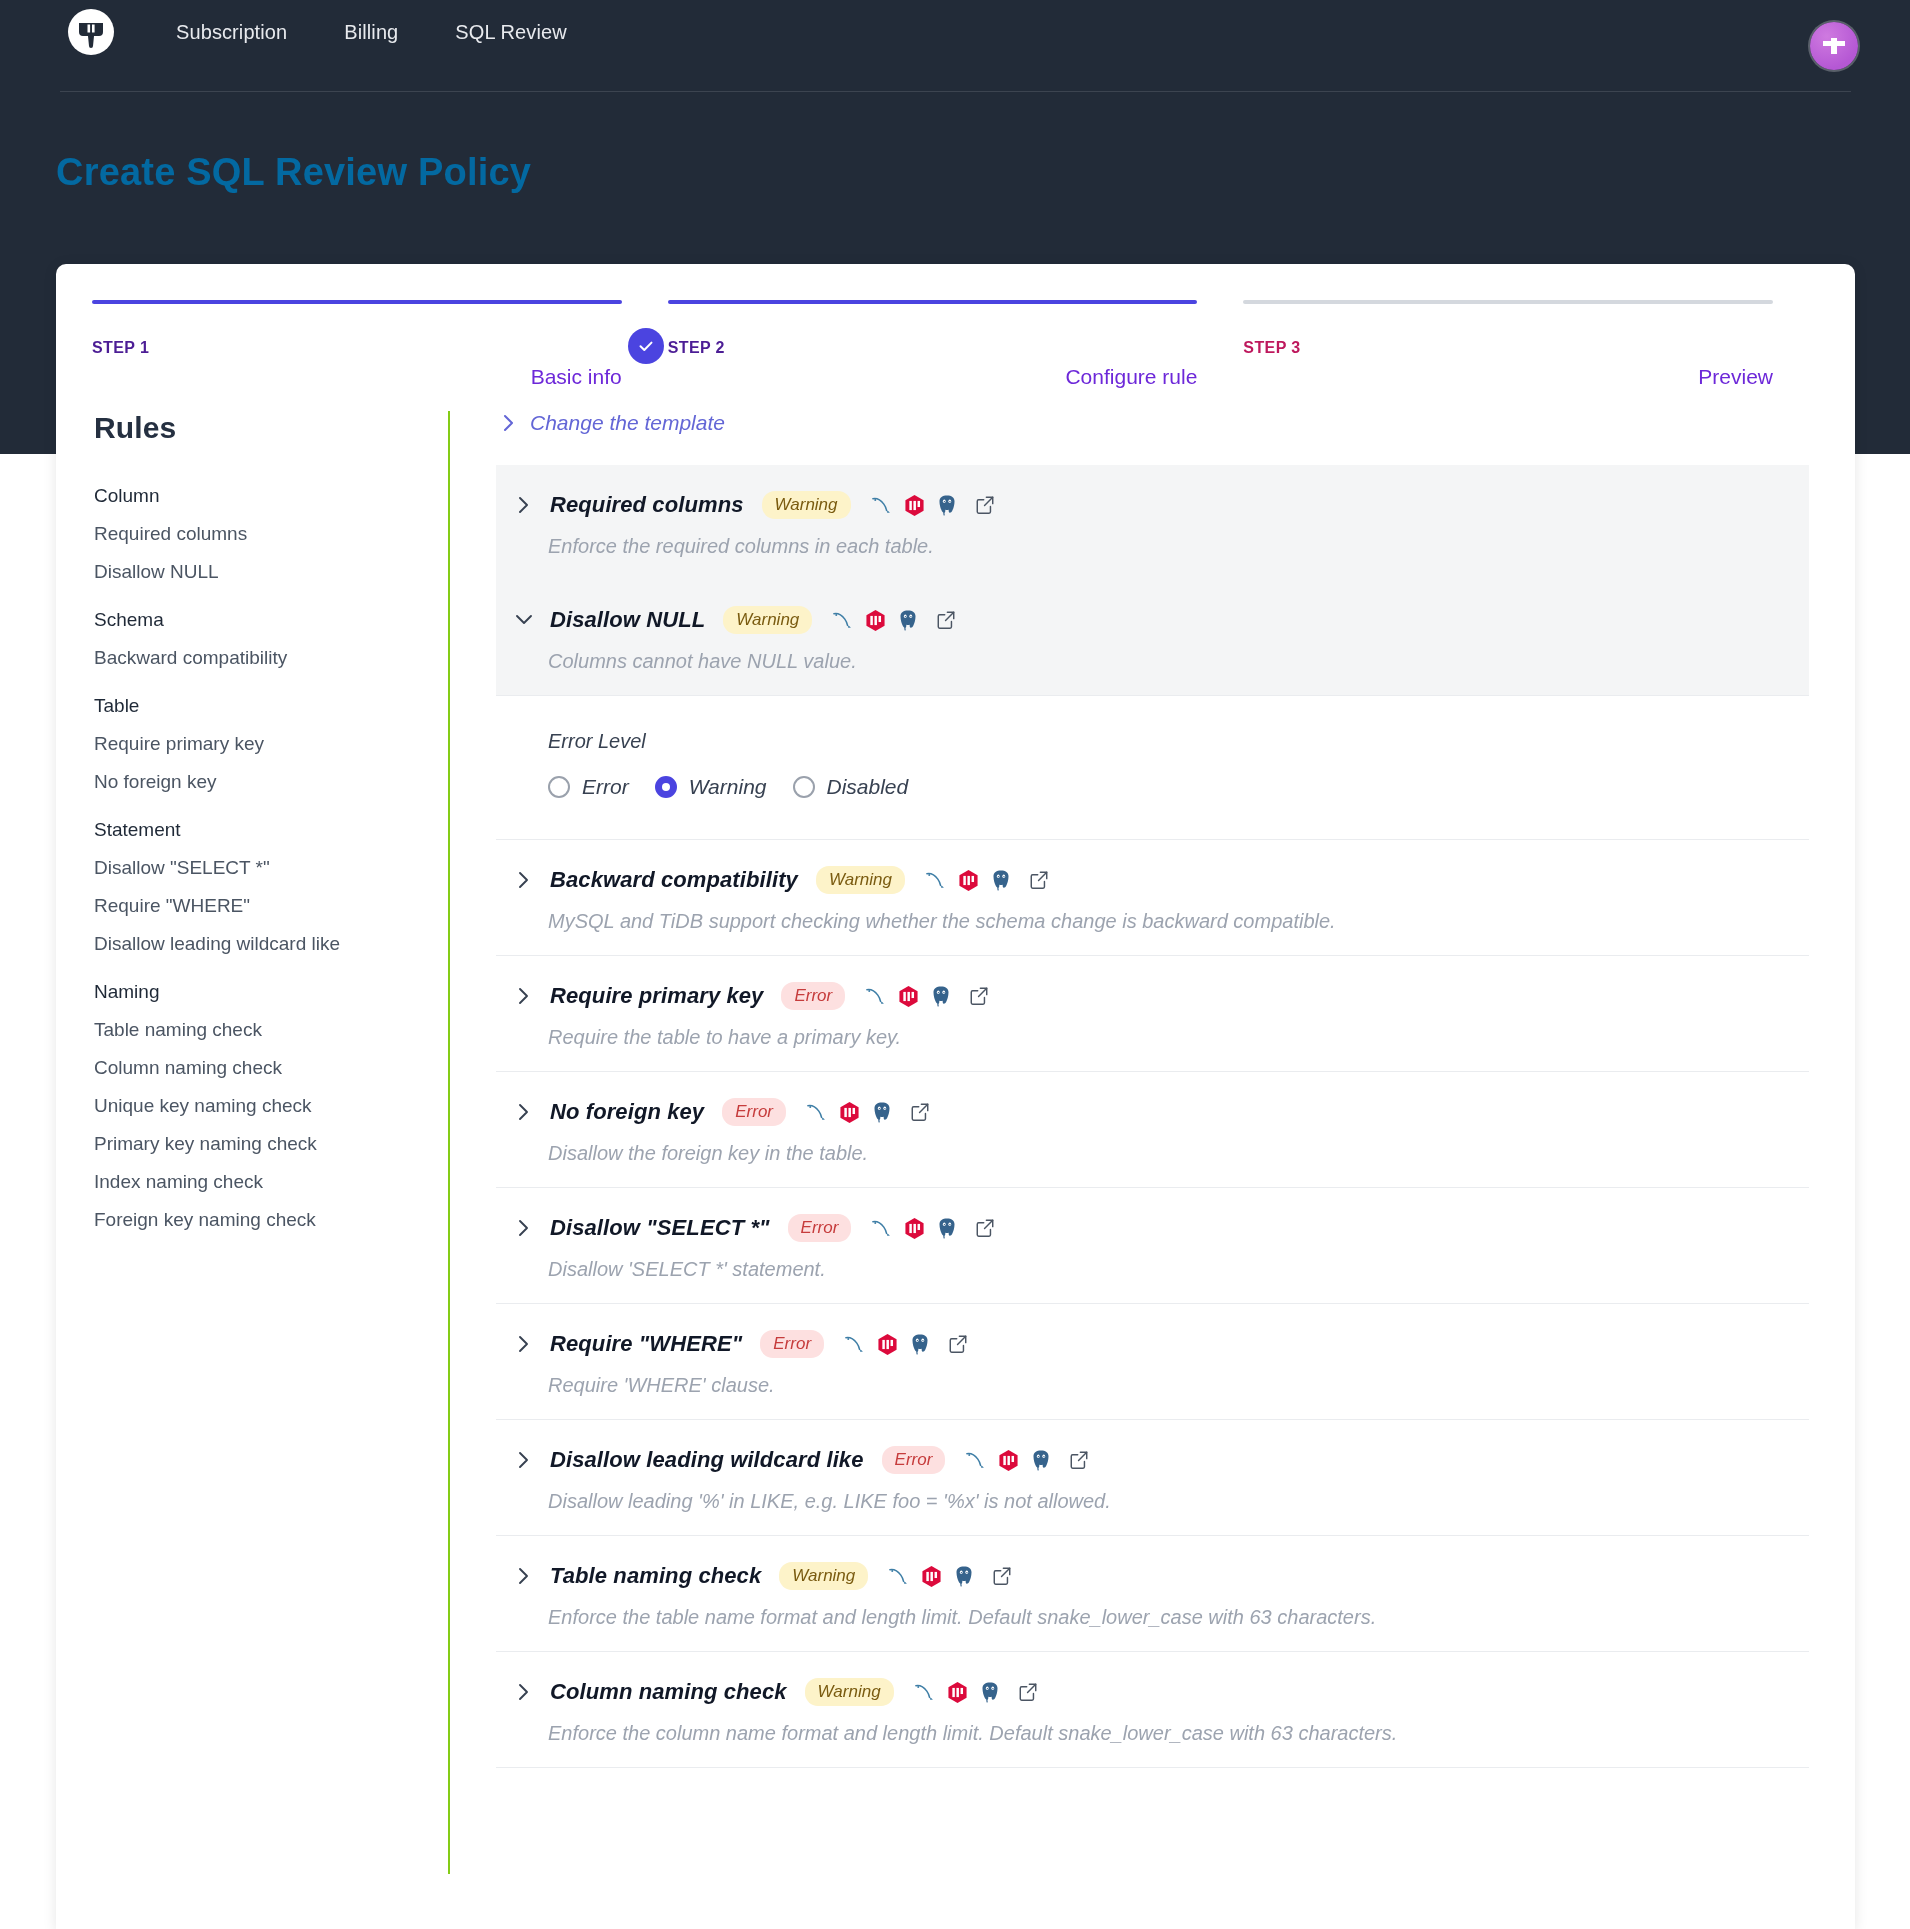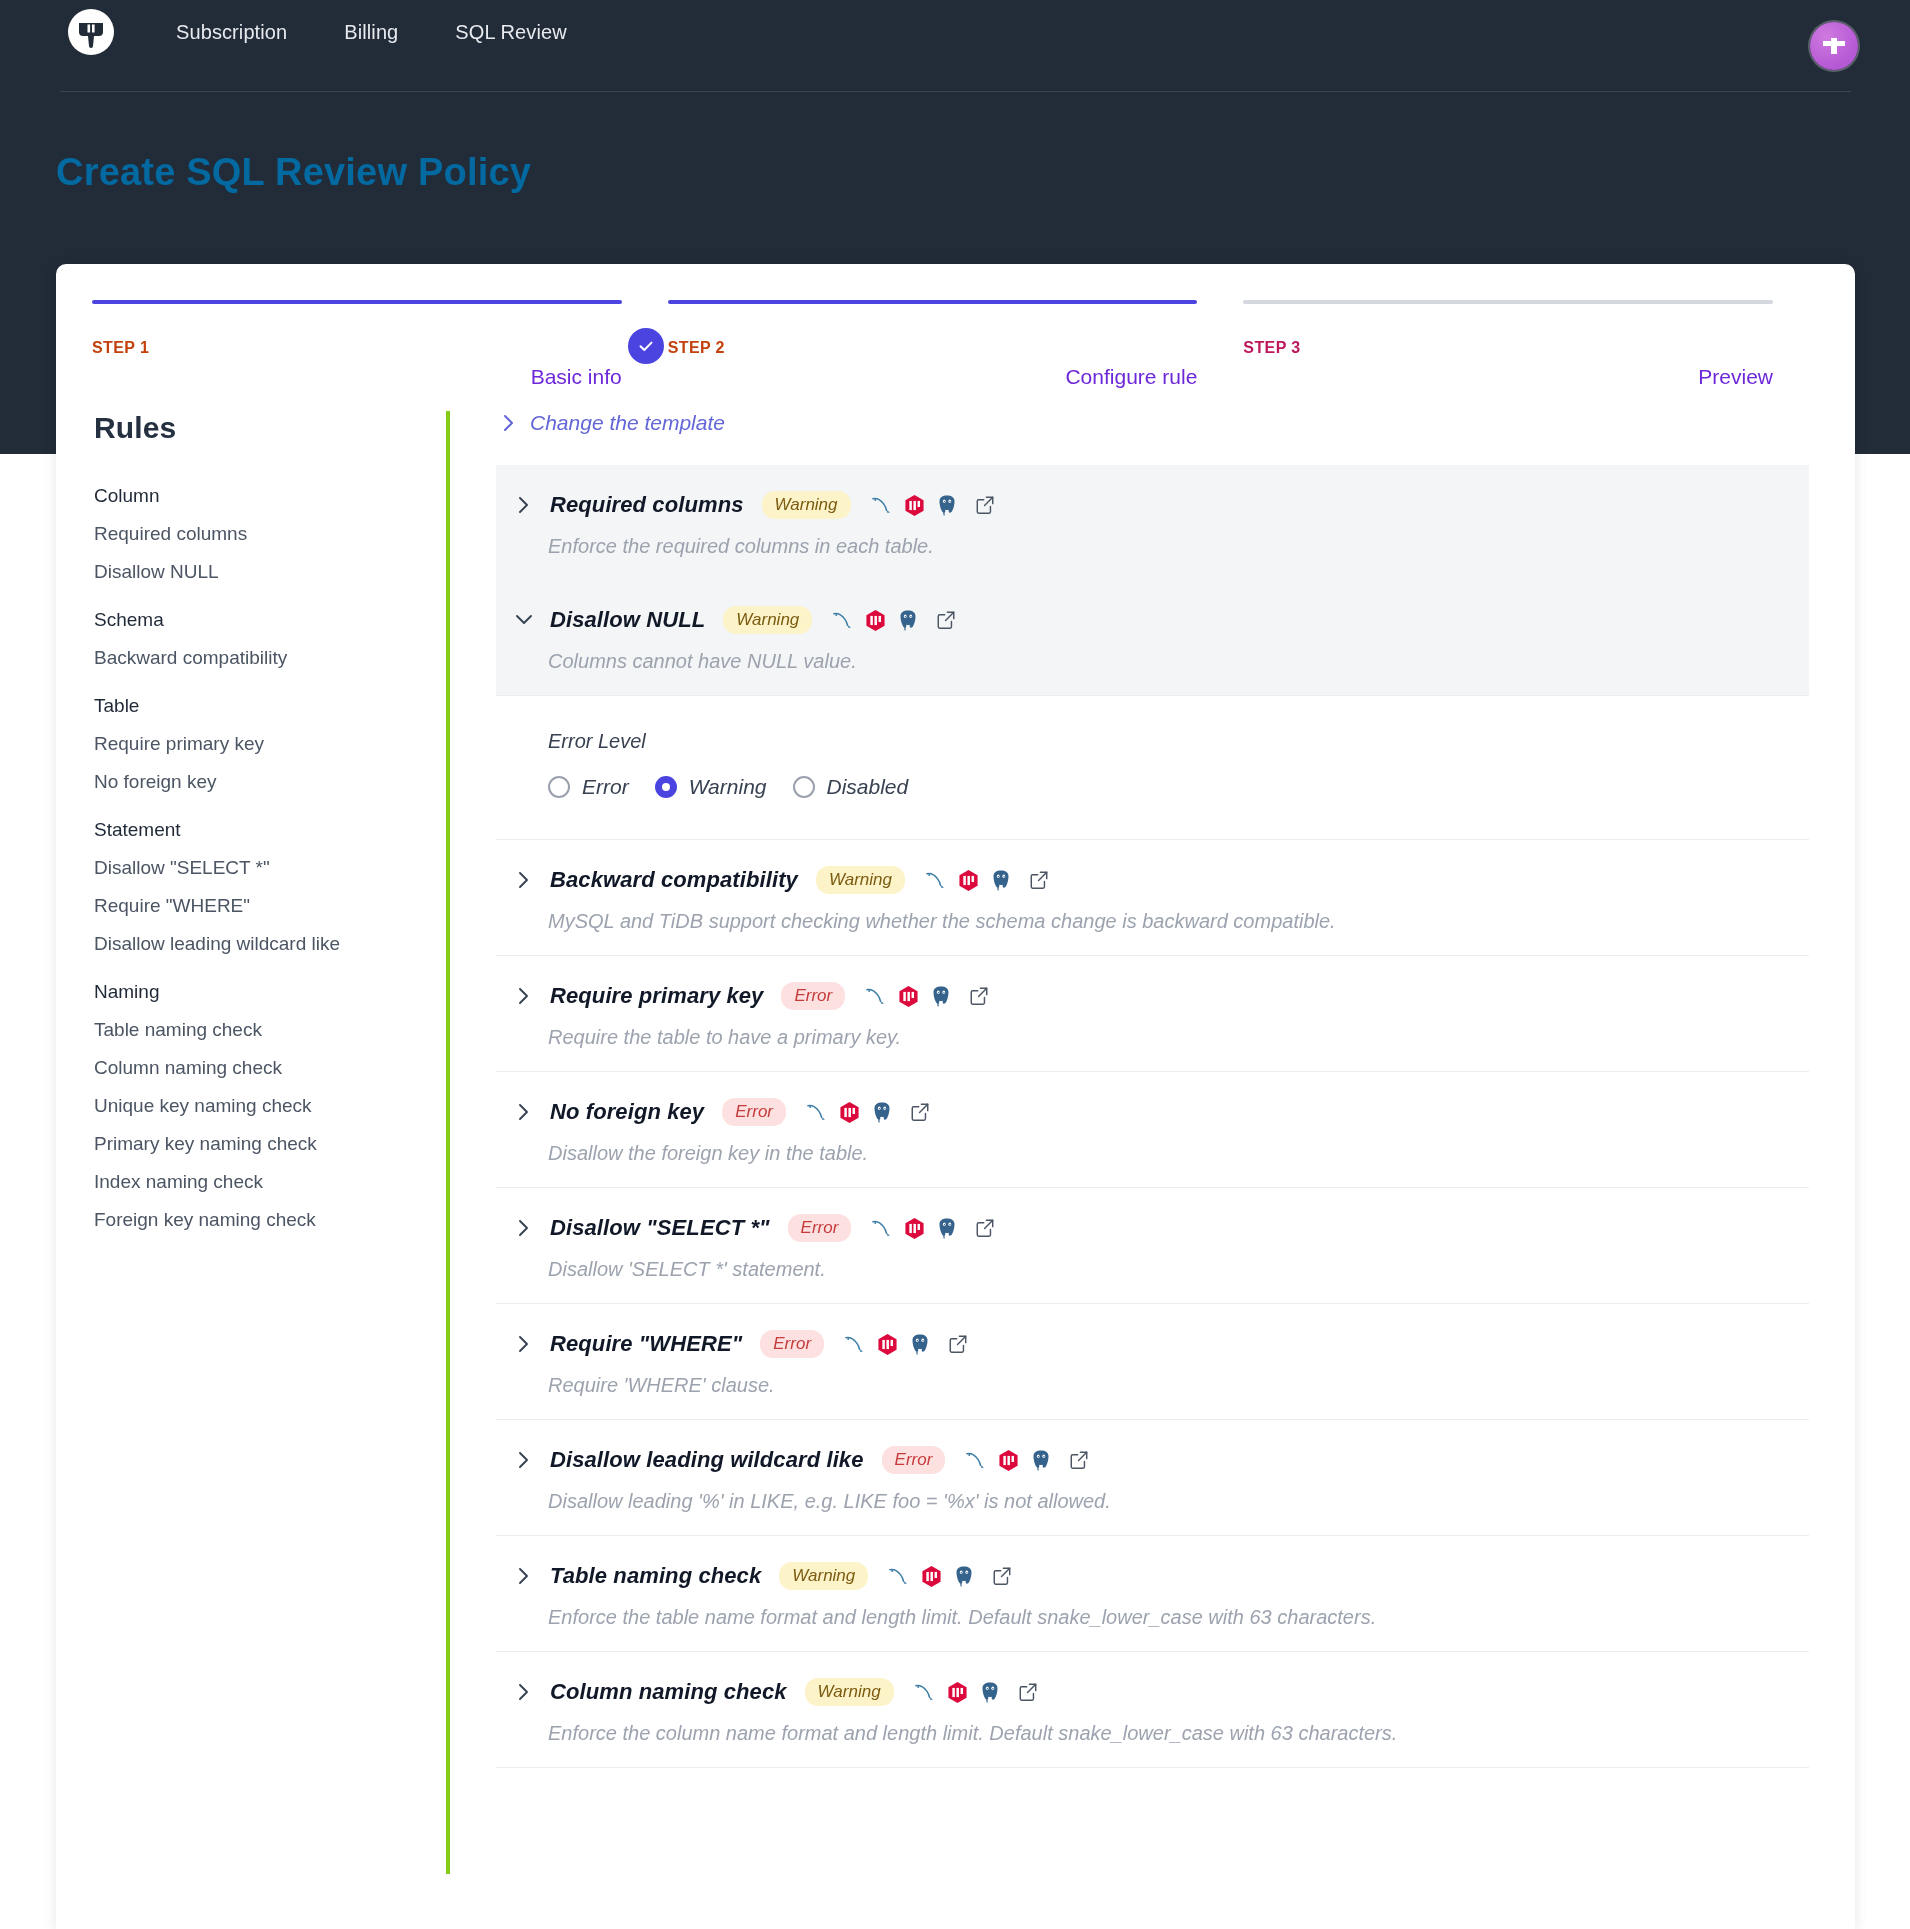--- a/index.html
+++ b/index.html
@@ -110,21 +110,21 @@
     margin-bottom: 35px;
   }
   .step.done .step-bar, .step.active .step-bar { background: #4b44e0; }
   .step-label {
     font-size: 16px;
     font-weight: bold;
     color: #be185d;
     letter-spacing: 0.4px;
     margin-bottom: 8px;
   }
-  .step.done .step-label, .step.active .step-label { color: #c2410c; }
+  .step.done .step-label, .step.active .step-label { color: #4c1d95; }
   .step-name {
     font-size: 21px;
     color: #6d28d9;
     text-align: right;
   }
   .step-check {
     position: absolute;
     right: 4px; top: 28px;
     width: 36px; height: 36px;
     border-radius: 50%;
@@ -135,21 +135,21 @@
 
   
   .card-body {
     display: flex;
     padding: 0 0 0 0;
     margin-top: 22px;
   }
   .sidebar {
     width: 394px;
     flex: 0 0 394px;
-    border-right: 4px solid #84cc16;
+    border-right: 2px solid #84cc16;
     padding: 0 30px 40px 38px;
     min-height: 1463px;
   }
   .sidebar h2 {
     font-size: 30px;
     font-weight: bold;
     color: #253041;
     margin-bottom: 40px;
     letter-spacing: 0.1px;
   }

